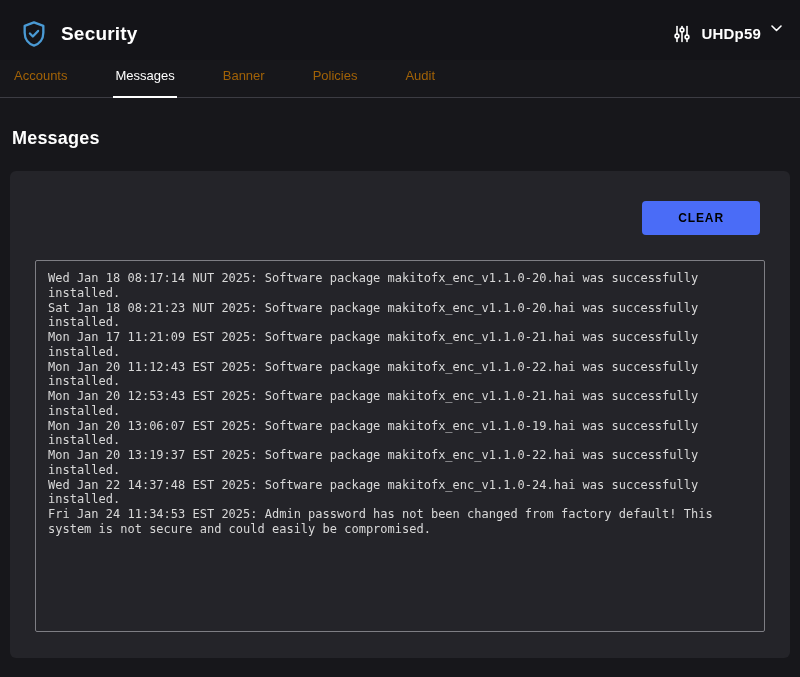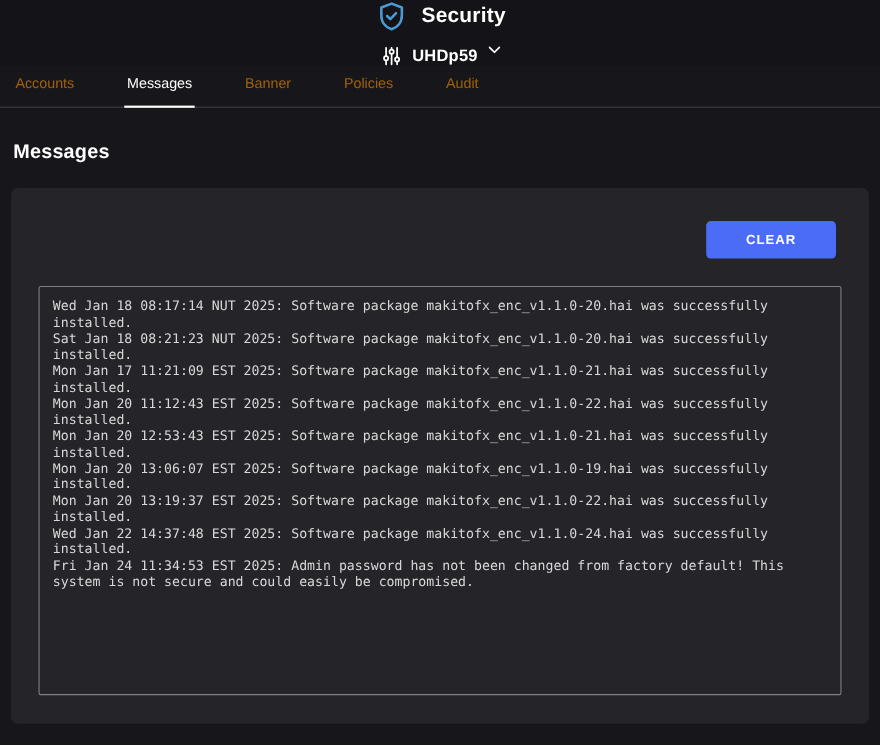--- a/index.html
+++ b/index.html
@@ -7,26 +7,25 @@
   body {
     background: #17171b;
     color: #ffffff;
     font-family: "Liberation Sans", "DejaVu Sans", sans-serif;
     overflow: hidden;
   }
 
   
   .app-header {
     height: 60px;
-    padding: 0 18px 0 20px;
+    padding: 8px 18px 0 20px;
     display: flex;
     align-items: center;
     justify-content: space-between;
     background: #141418;
-    flex-direction: column;
   }
   .header-left { display: flex; align-items: center; }
   .app-title { font-size: 19px; font-weight: 700; margin-left: 13px; letter-spacing: 0.2px; }
   .shield-icon { display: inline-flex; width: 28px; height: 30px; }
   .device-selector {
     display: flex; align-items: flex-start; gap: 10px;
     cursor: pointer; user-select: none;
   }
   .device-name { font-size: 15px; font-weight: 600; letter-spacing: 0.2px; }
   .sliders-icon, .chevron-icon { display: inline-flex; }
@@ -66,21 +65,21 @@
     padding: 30px 25px 26px;
   }
   .card-toolbar {
     display: flex;
     justify-content: flex-end;
     margin-bottom: 25px;
     padding-right: 5px;
   }
   .clear-btn {
     background: #4a6cf7;
-    color: #ffffff;
+    color: #000000;
     border: none;
     border-radius: 4px;
     font-family: "Liberation Sans", sans-serif;
     font-size: 12px;
     font-weight: 700;
     letter-spacing: 0.9px;
     padding: 10px 36px;
     cursor: pointer;
   }
 

